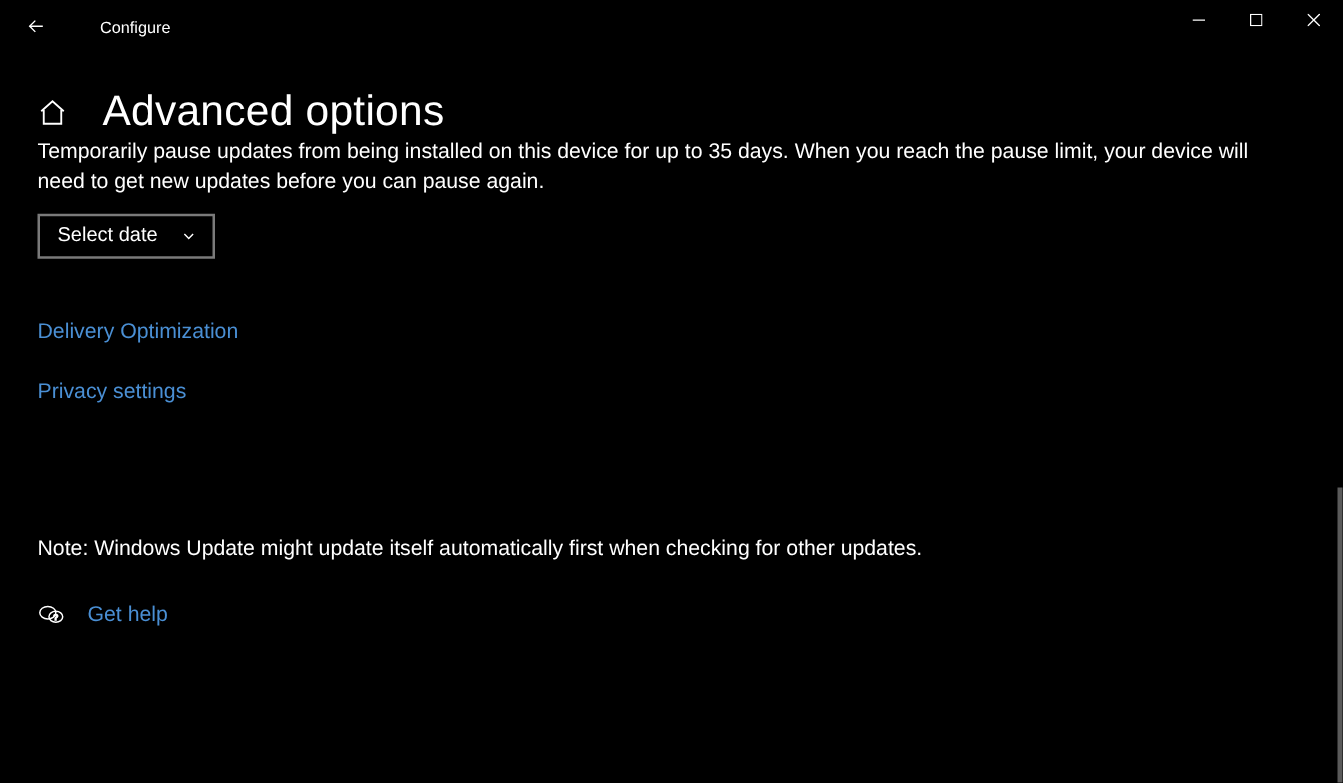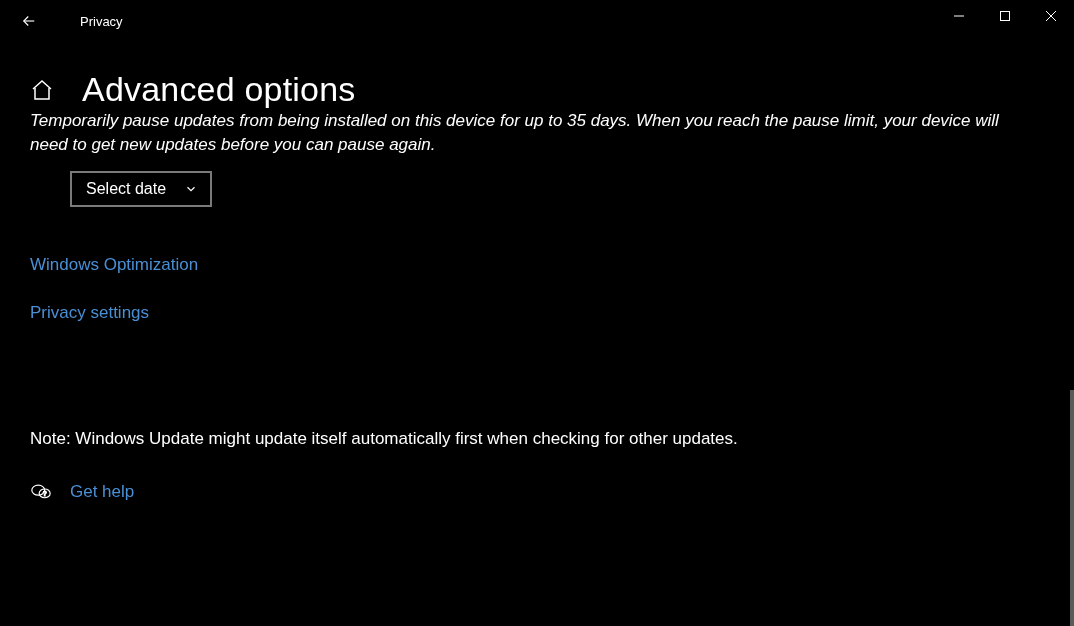--- a/index.html
+++ b/index.html
@@ -74,36 +74,34 @@
     .page-title {
       font-size: 34px;
       font-weight: 400;
       letter-spacing: 0.2px;
     }
     .description {
       font-size: 17px;
       line-height: 1.4;
       margin-bottom: 14px;
       max-width: 1010px;
-      font-style: italic;
     }
     .field-label {
       font-size: 16px;
       margin-bottom: 10px;
     }
     .select-box {
       display: inline-flex;
       align-items: center;
       border: 2px solid #7a7a7a;
       background: transparent;
       height: 36px;
       padding: 0 12px 0 14px;
       cursor: pointer;
       margin-bottom: 48px;
-      margin-left: 40px;
     }
     .select-box span {
       font-size: 16px;
       margin-right: 18px;
     }
     .chevron {
       width: 14px;
       height: 14px;
     }
     .link {
@@ -156,21 +154,21 @@
 </head>
 <body>
 
 <div class="titlebar">
   <div class="back-btn">
     <svg viewBox="0 0 24 24" fill="none" stroke="#ffffff" stroke-width="1.5">
       <path d="M19 12H5"></path>
       <path d="M11 18L5 12L11 6"></path>
     </svg>
   </div>
-  <div class="app-title">Privacy</div>
+  <div class="app-title">Configure</div>
   <div class="window-controls">
     <div class="win-ctrl">
       <svg viewBox="0 0 10 10">
         <line x1="0" y1="5" x2="10" y2="5" stroke="#ffffff" stroke-width="1"></line>
       </svg>
     </div>
     <div class="win-ctrl">
       <svg viewBox="0 0 10 10">
         <rect x="0.5" y="0.5" width="9" height="9" fill="none" stroke="#ffffff" stroke-width="1"></rect>
       </svg>
@@ -196,21 +194,21 @@
   <p class="description">Temporarily pause updates from being installed on this device for up to 35 days. When you reach the pause limit, your device will need to get new updates before you can pause again.</p>
 
 
   <div class="select-box">
     <span>Select date</span>
     <svg class="chevron" viewBox="0 0 24 24" fill="none" stroke="#ffffff" stroke-width="2">
       <path d="M6 9L12 15L18 9"></path>
     </svg>
   </div>
 
-  <a class="link delivery">Windows Optimization</a>
+  <a class="link delivery">Delivery Optimization</a>
 
   <a class="link privacy">Privacy settings</a>
 
   <p class="note-text">Note: Windows Update might update itself automatically first when checking for other updates.</p>
 
 
   <div class="help-line">
     <svg class="chat-icon" viewBox="0 0 24 24" fill="none" stroke="#ffffff" stroke-width="1.3">
       <ellipse cx="9" cy="10" rx="7" ry="5.5"></ellipse>
       <ellipse cx="16" cy="13.5" rx="6" ry="4.8"></ellipse>

